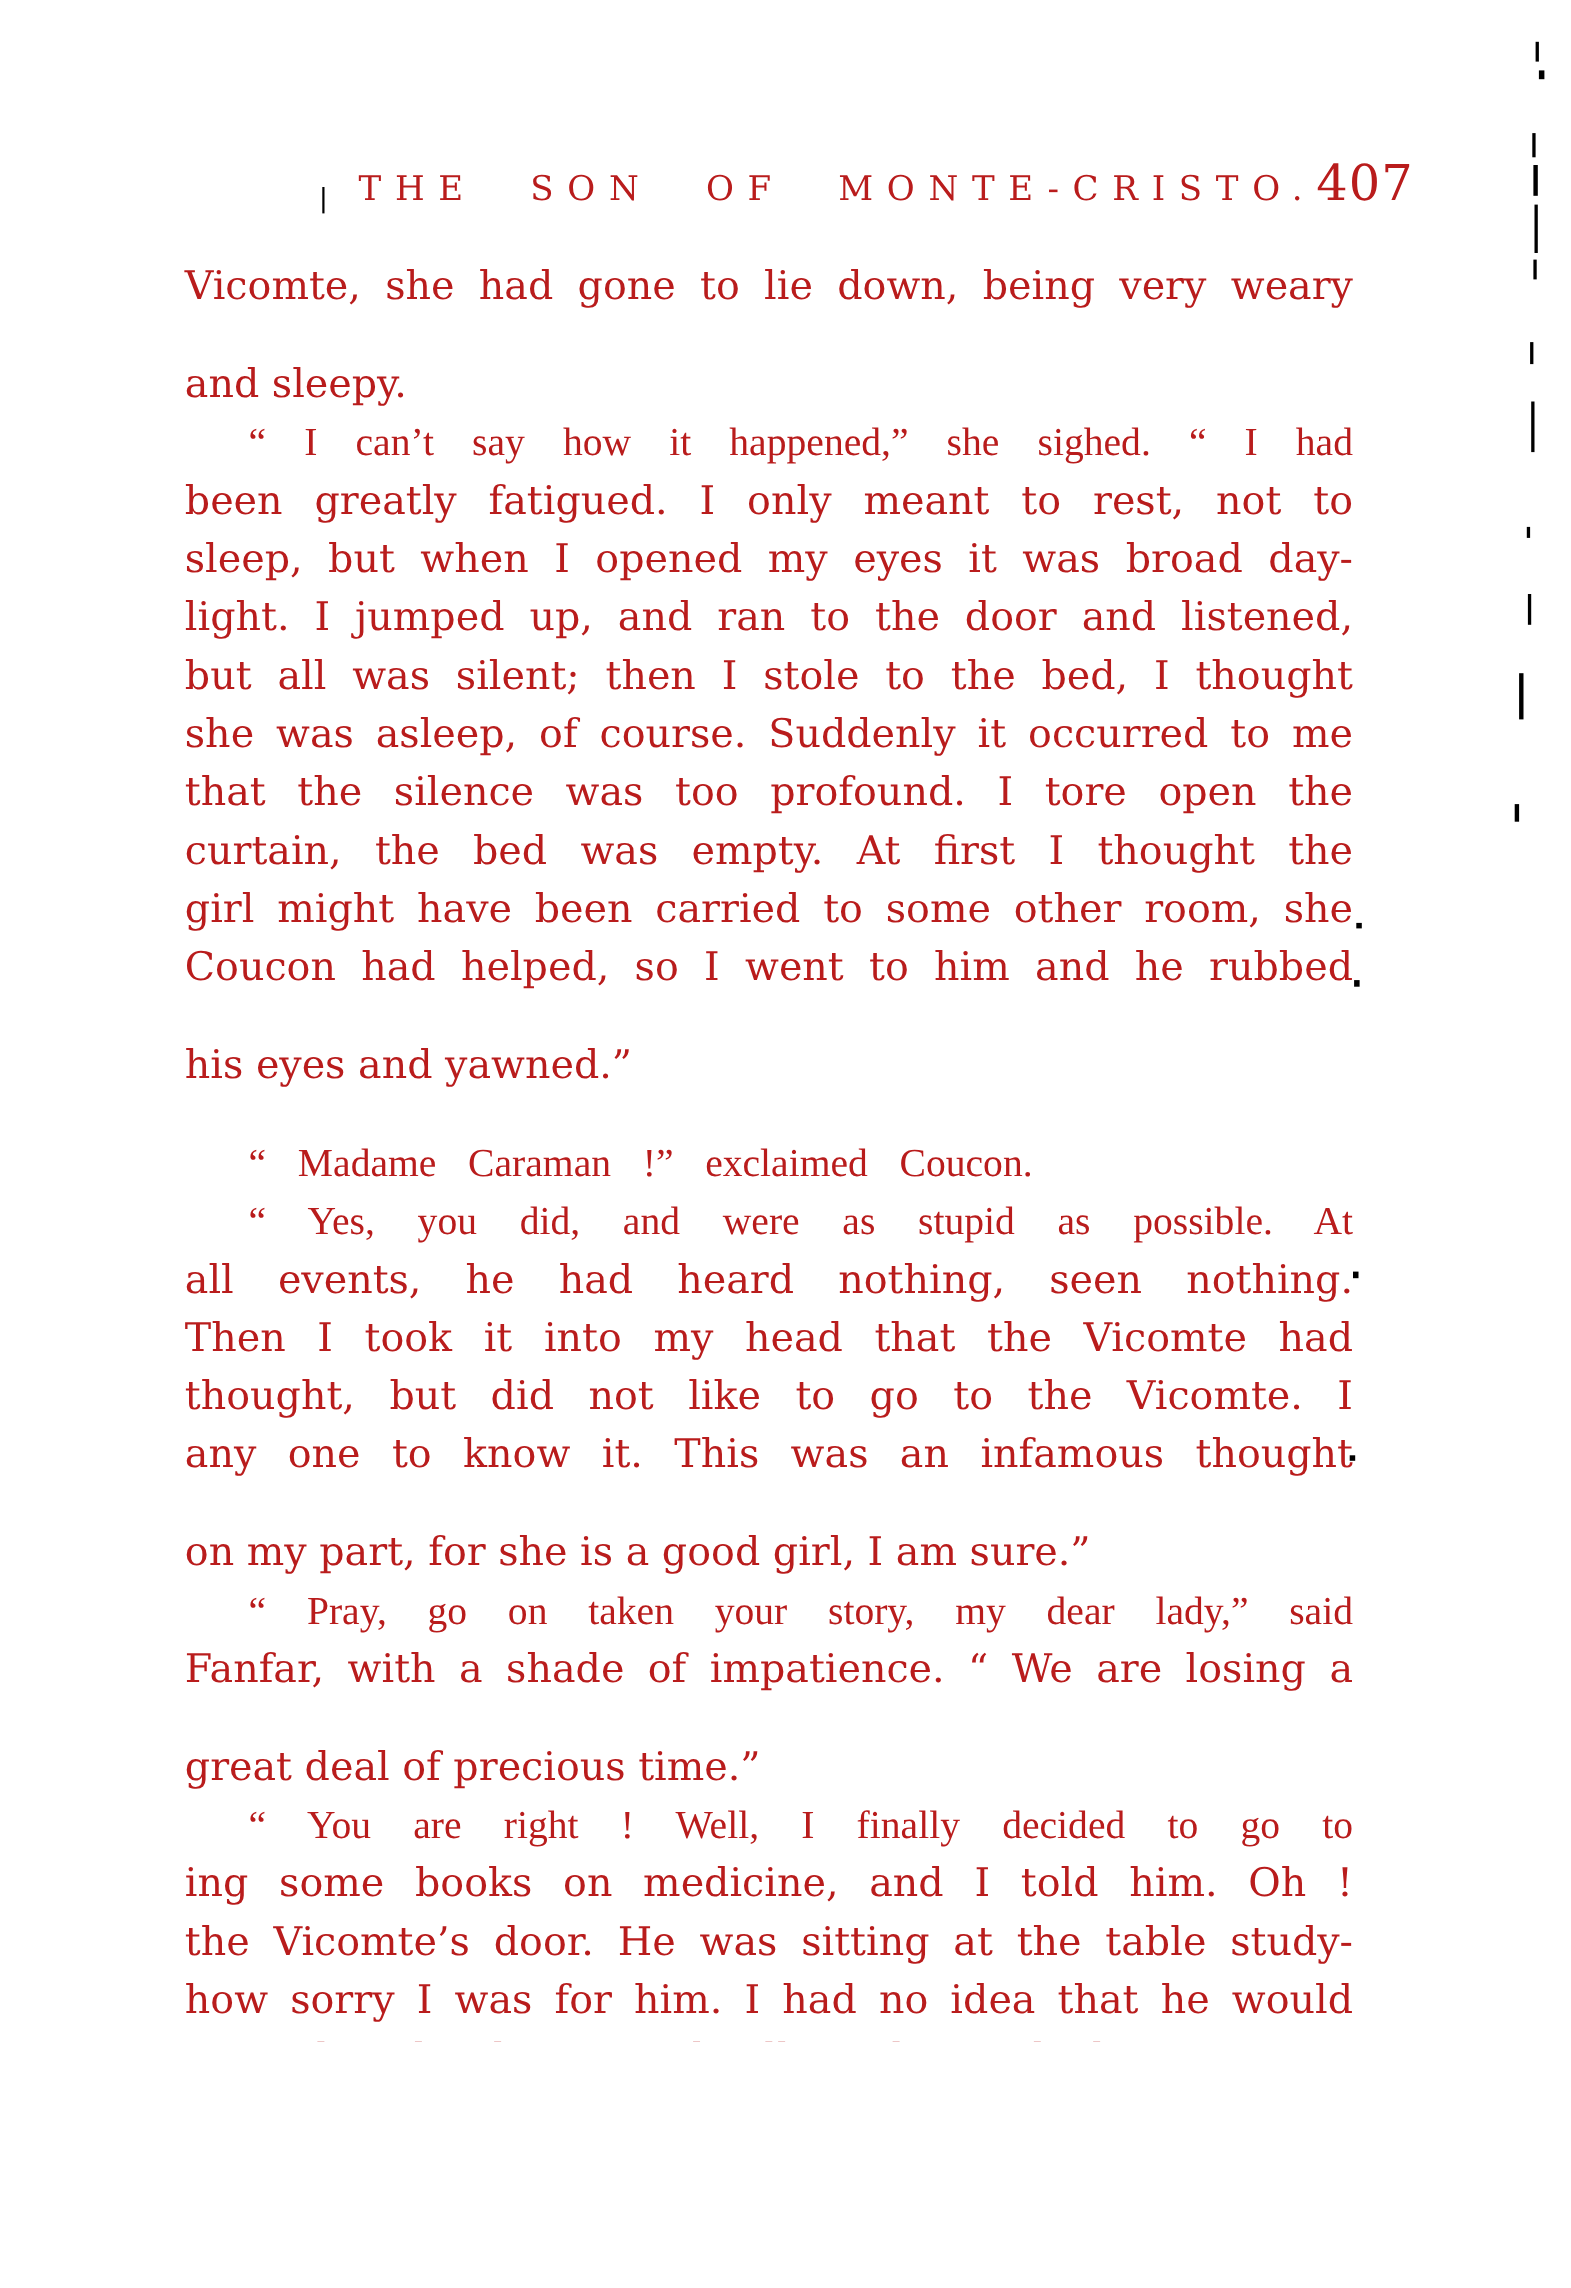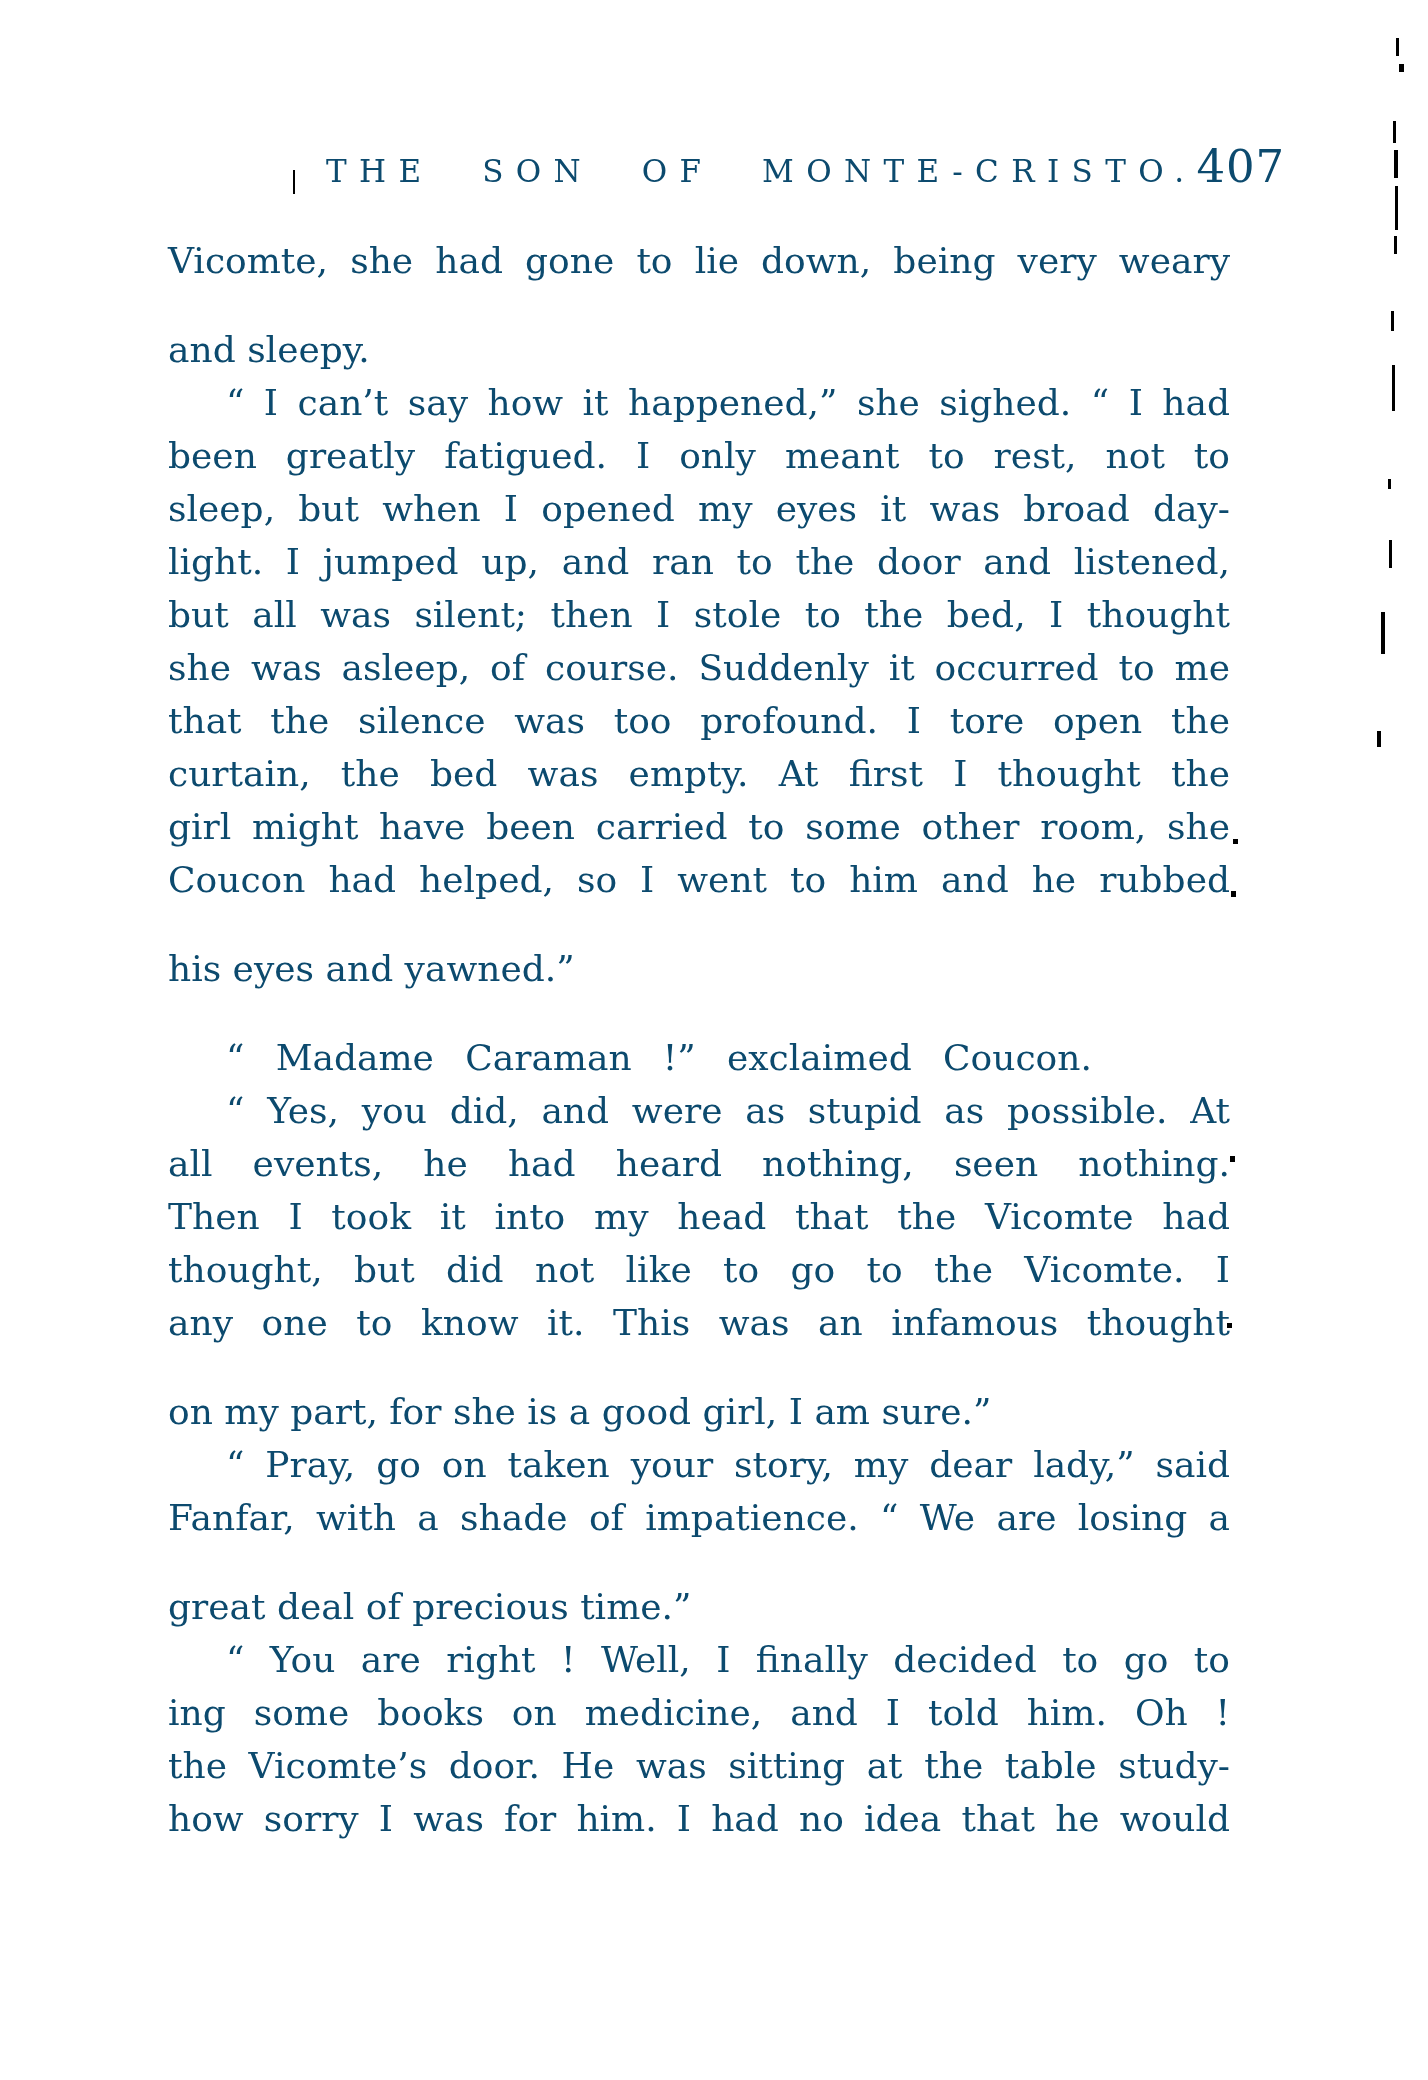--- a/index.html
+++ b/index.html
@@ -7,21 +7,21 @@
     padding: 0;
     background: #ffffff;
   }
   #page {
     position: relative;
     width: 1428px;
     height: 1856px;
     background: #ffffff;
     overflow: hidden;
     font-family: "DejaVu Serif", "Liberation Serif", serif;
-    color: #0c4a6e;
+    color: #b91c1c;
   }
   
   #running-header {
     position: absolute;
     top: 140px;
     left: 168px;
     width: 1062px;
     display: flex;
     align-items: baseline;
   }
@@ -52,20 +52,21 @@
     text-align-last: justify;
     white-space: nowrap;
     overflow: visible;
   }
   .ln.noj {
     text-align-last: left;
     margin-top: 36px;
   }
   .ln.ind {
     text-indent: 58px;
+    font-family: Liberation Serif, serif;
   }
   .ln.ws {
     word-spacing: 0.55em;
   }
   .ln.heavy {
     font-weight: 400;
   }
   
   .artifact {
     position: absolute;

